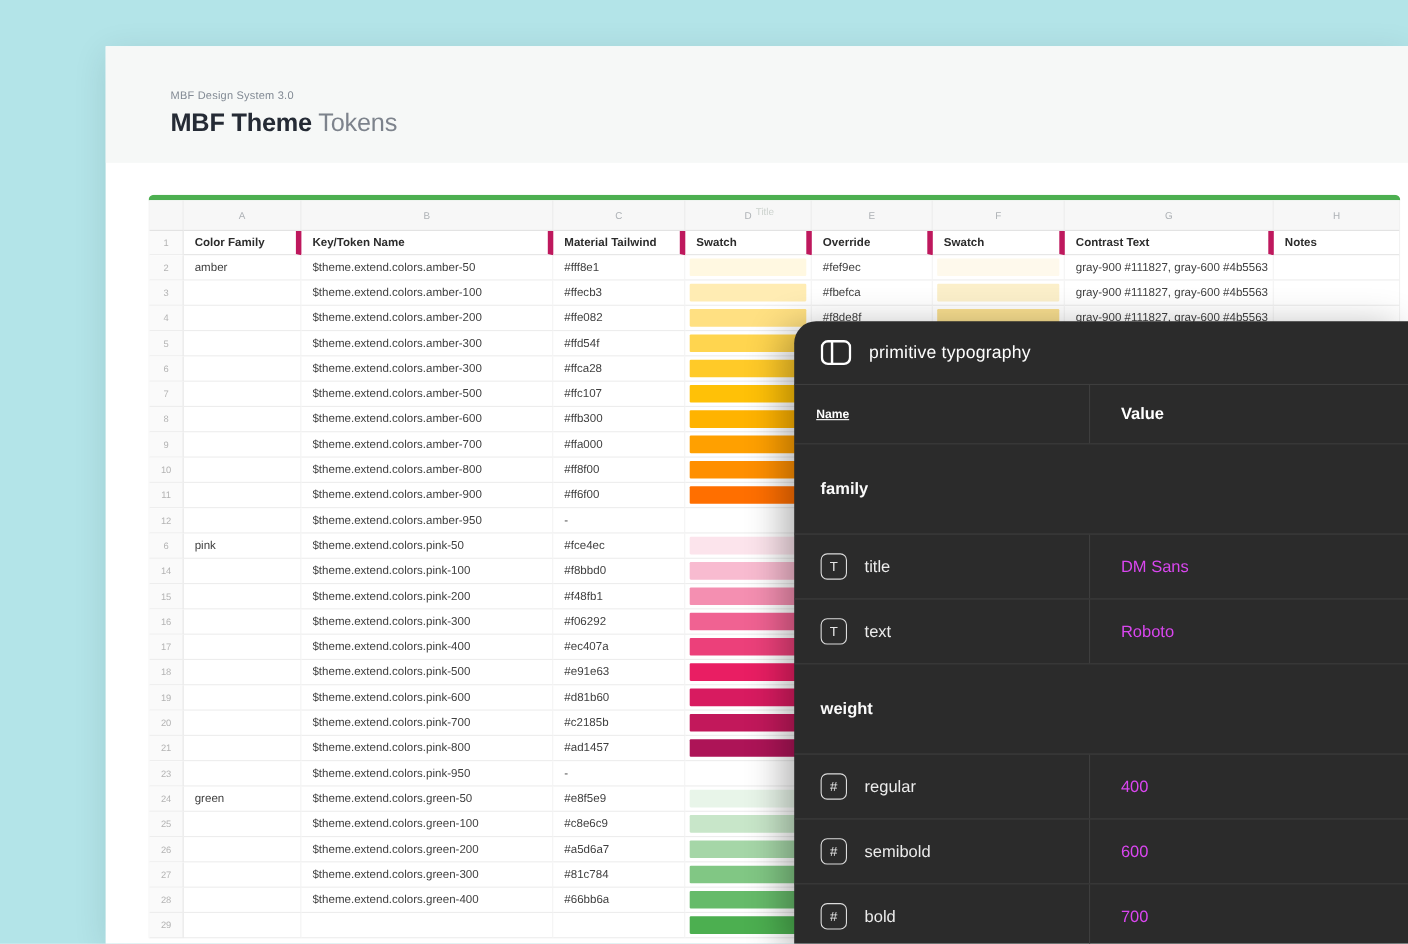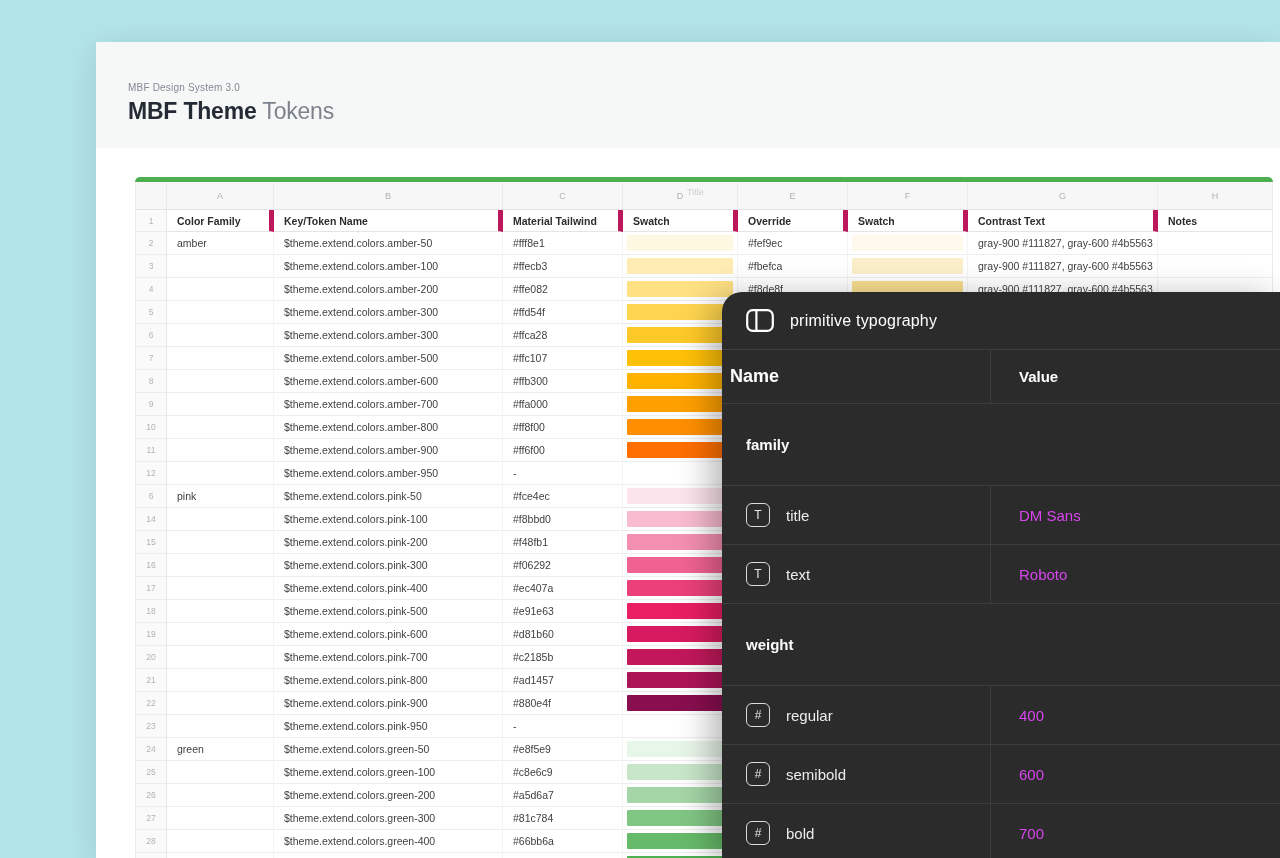--- a/index.html
+++ b/index.html
@@ -13,21 +13,21 @@
 
   
   .card {
     position:absolute; left:96px; top:42px; right:0; bottom:0;
     background:#ffffff;
     box-shadow:0 6px 30px rgba(0,40,50,.12);
     overflow:hidden;
   }
   .card-header {
     height:106px; background:#f6f8f7;
-    padding:40px 0 0 32px;
+    padding:40px 0 0 59px;
   }
   .eyebrow { font-size:10px; color:#828a94; letter-spacing:.2px; margin-bottom:5px; }
   .title { font-size:23px; letter-spacing:-.2px; font-weight:400; }
   .title .t-strong { color:#252b35; font-weight:700; }
   .title .t-light  { color:#7d838c; font-weight:400; }
 
   
   .sheet {
     position:absolute; left:39px; top:135px; width:1138px; bottom:0;
     overflow:hidden;
@@ -95,22 +95,22 @@
     height:58px; display:flex; align-items:center; gap:16px;
     padding-left:24px; border-bottom:1px solid #3e3e3e;
   }
   .panel-icon { display:flex; align-items:center; }
   .panel-title { font-size:16px; color:#fdfdfd; letter-spacing:.2px; }
   .nv-row {
     height:54px; display:grid; grid-template-columns:268px 1fr;
     border-bottom:1px solid #3e3e3e;
   }
   .nv-name {
-    display:flex; align-items:center; padding-left:8px;
-    font-size:18px; font-weight:700; color:#ffffff;
+    display:flex; align-items:center; padding-left:20px;
+    font-size:11px; font-weight:700; color:#ffffff;text-decoration:underline;
   }
   .nv-value {
     display:flex; align-items:center; padding-left:28px;
     font-size:15px; font-weight:700; color:#ffffff;
     border-left:1px solid #3e3e3e;
   }
   .p-section-label {
     height:82px; display:flex; align-items:center; padding-left:24px;
     font-size:15px; font-weight:700; color:#fbfbfb;
     border-bottom:1px solid #3e3e3e;
@@ -426,33 +426,20 @@
               <div class="c-text"></div>
               <div class="c-text"></div>
             </div>
             <div class="grid-row data-row">
               <div class="c-num">21</div>
               <div class="c-text"></div>
               <div class="c-text">$theme.extend.colors.pink-800</div>
               <div class="c-text">#ad1457</div>
               <div class="c-swatch">
                 <div class="swatch" style="background: rgb(173, 20, 87);"></div>
-              </div>
-              <div class="c-text"></div>
-              <div class="c-swatch"></div>
-              <div class="c-text"></div>
-              <div class="c-text"></div>
-            </div>
-            <div class="grid-row data-row">
-              <div class="c-num">22</div>
-              <div class="c-text"></div>
-              <div class="c-text">$theme.extend.colors.pink-900</div>
-              <div class="c-text">#880e4f</div>
-              <div class="c-swatch">
-                <div class="swatch" style="background: rgb(136, 14, 79);"></div>
               </div>
               <div class="c-text"></div>
               <div class="c-swatch"></div>
               <div class="c-text"></div>
               <div class="c-text"></div>
             </div>
             <div class="grid-row data-row">
               <div class="c-num">23</div>
               <div class="c-text"></div>
               <div class="c-text">$theme.extend.colors.pink-950</div>

